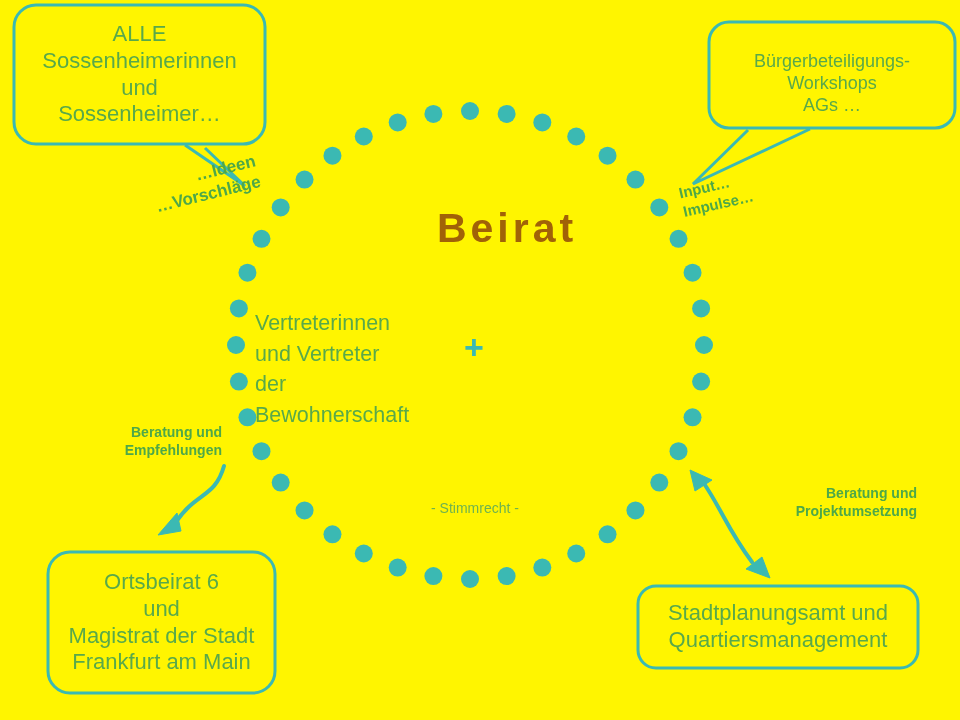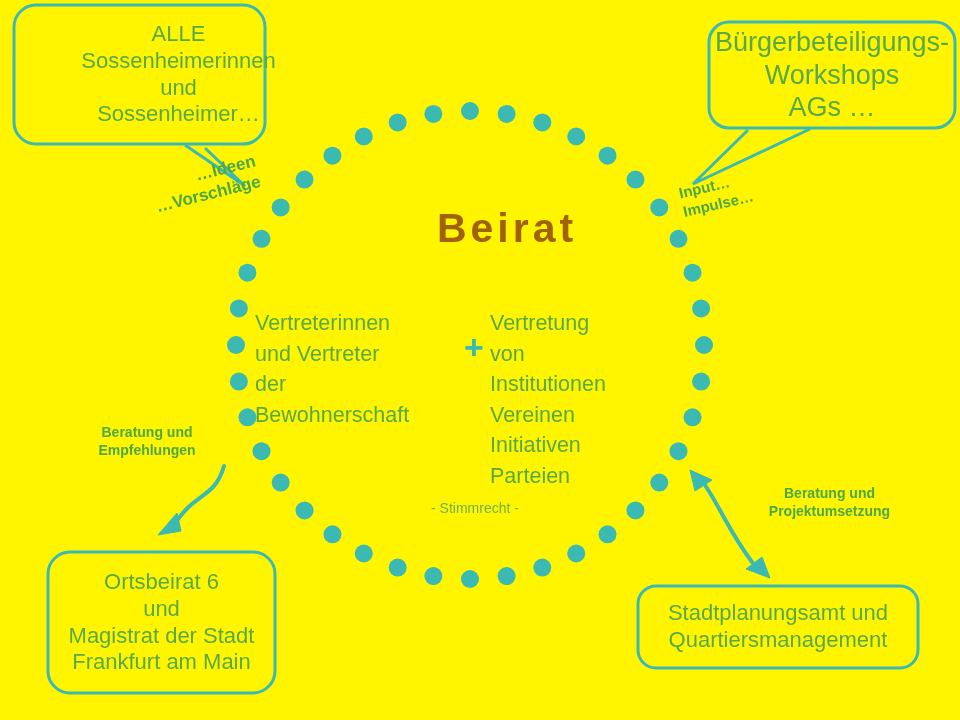--- a/index.html
+++ b/index.html
@@ -16,22 +16,22 @@
 
   .txtbox{
     position:absolute;
     box-sizing:border-box;
     display:flex;align-items:center;justify-content:center;
     text-align:center;
     color:#59a94a;
     line-height:1.22;
     white-space:pre-line;
   }
-  .bubble-tl{left:13px;top:4px;width:253px;height:141px;font-size:22px;margin-left:39px;}
-  .bubble-tr{left:708px;top:21px;width:248px;height:108px;font-size:27px;}
+  .bubble-tl{left:13px;top:4px;width:253px;height:141px;font-size:22px;}
+  .bubble-tr{left:708px;top:30px;width:248px;height:108px;font-size:18px;}
   .box-bl{left:47px;top:551px;width:229px;height:143px;font-size:22px;}
   .box-br{left:637px;top:585px;width:282px;height:84px;font-size:22px;}
 
   .title{
     position:absolute;left:0;top:205px;width:960px;
     text-align:center;
     font-size:41px;font-weight:bold;
     letter-spacing:4px;
     color:#a16207;
     margin-left:27px;
@@ -53,21 +53,21 @@
   }
   .stimm{
     position:absolute;left:330px;top:500px;width:290px;
     text-align:center;font-size:14px;color:#6eb24f;
   }
 
   .annot{
     position:absolute;
     color:#4ea848;
     font-weight:bold;
-    text-align:center;
+    text-align:right;
     line-height:1.25;
     white-space:pre-line;
   }
   .annot-ideen{
     left:110px;top:168px;width:150px;font-size:17px;
     transform:rotate(-14deg);transform-origin:50% 50%;
     text-align:right;
   }
   .annot-input{
     left:680px;top:172px;width:110px;font-size:15px;
@@ -162,26 +162,20 @@
 
   <div class="title">Beirat</div>
 
   <div class="col col-left">Vertreterinnen
 und Vertreter
 der
 Bewohnerschaft</div>
 
   <div class="plus">+</div>
 
-  <div class="col col-right">Vertretung
-von
-Institutionen
-Vereinen
-Initiativen
-Parteien</div>
 
   <div class="stimm">- Stimmrecht -</div>
 
   <div class="annot annot-ideen">…Ideen
 …Vorschläge</div>
 
   <div class="annot annot-input">Input…
 Impulse…</div>
 
   <div class="annot annot-left">Beratung und

